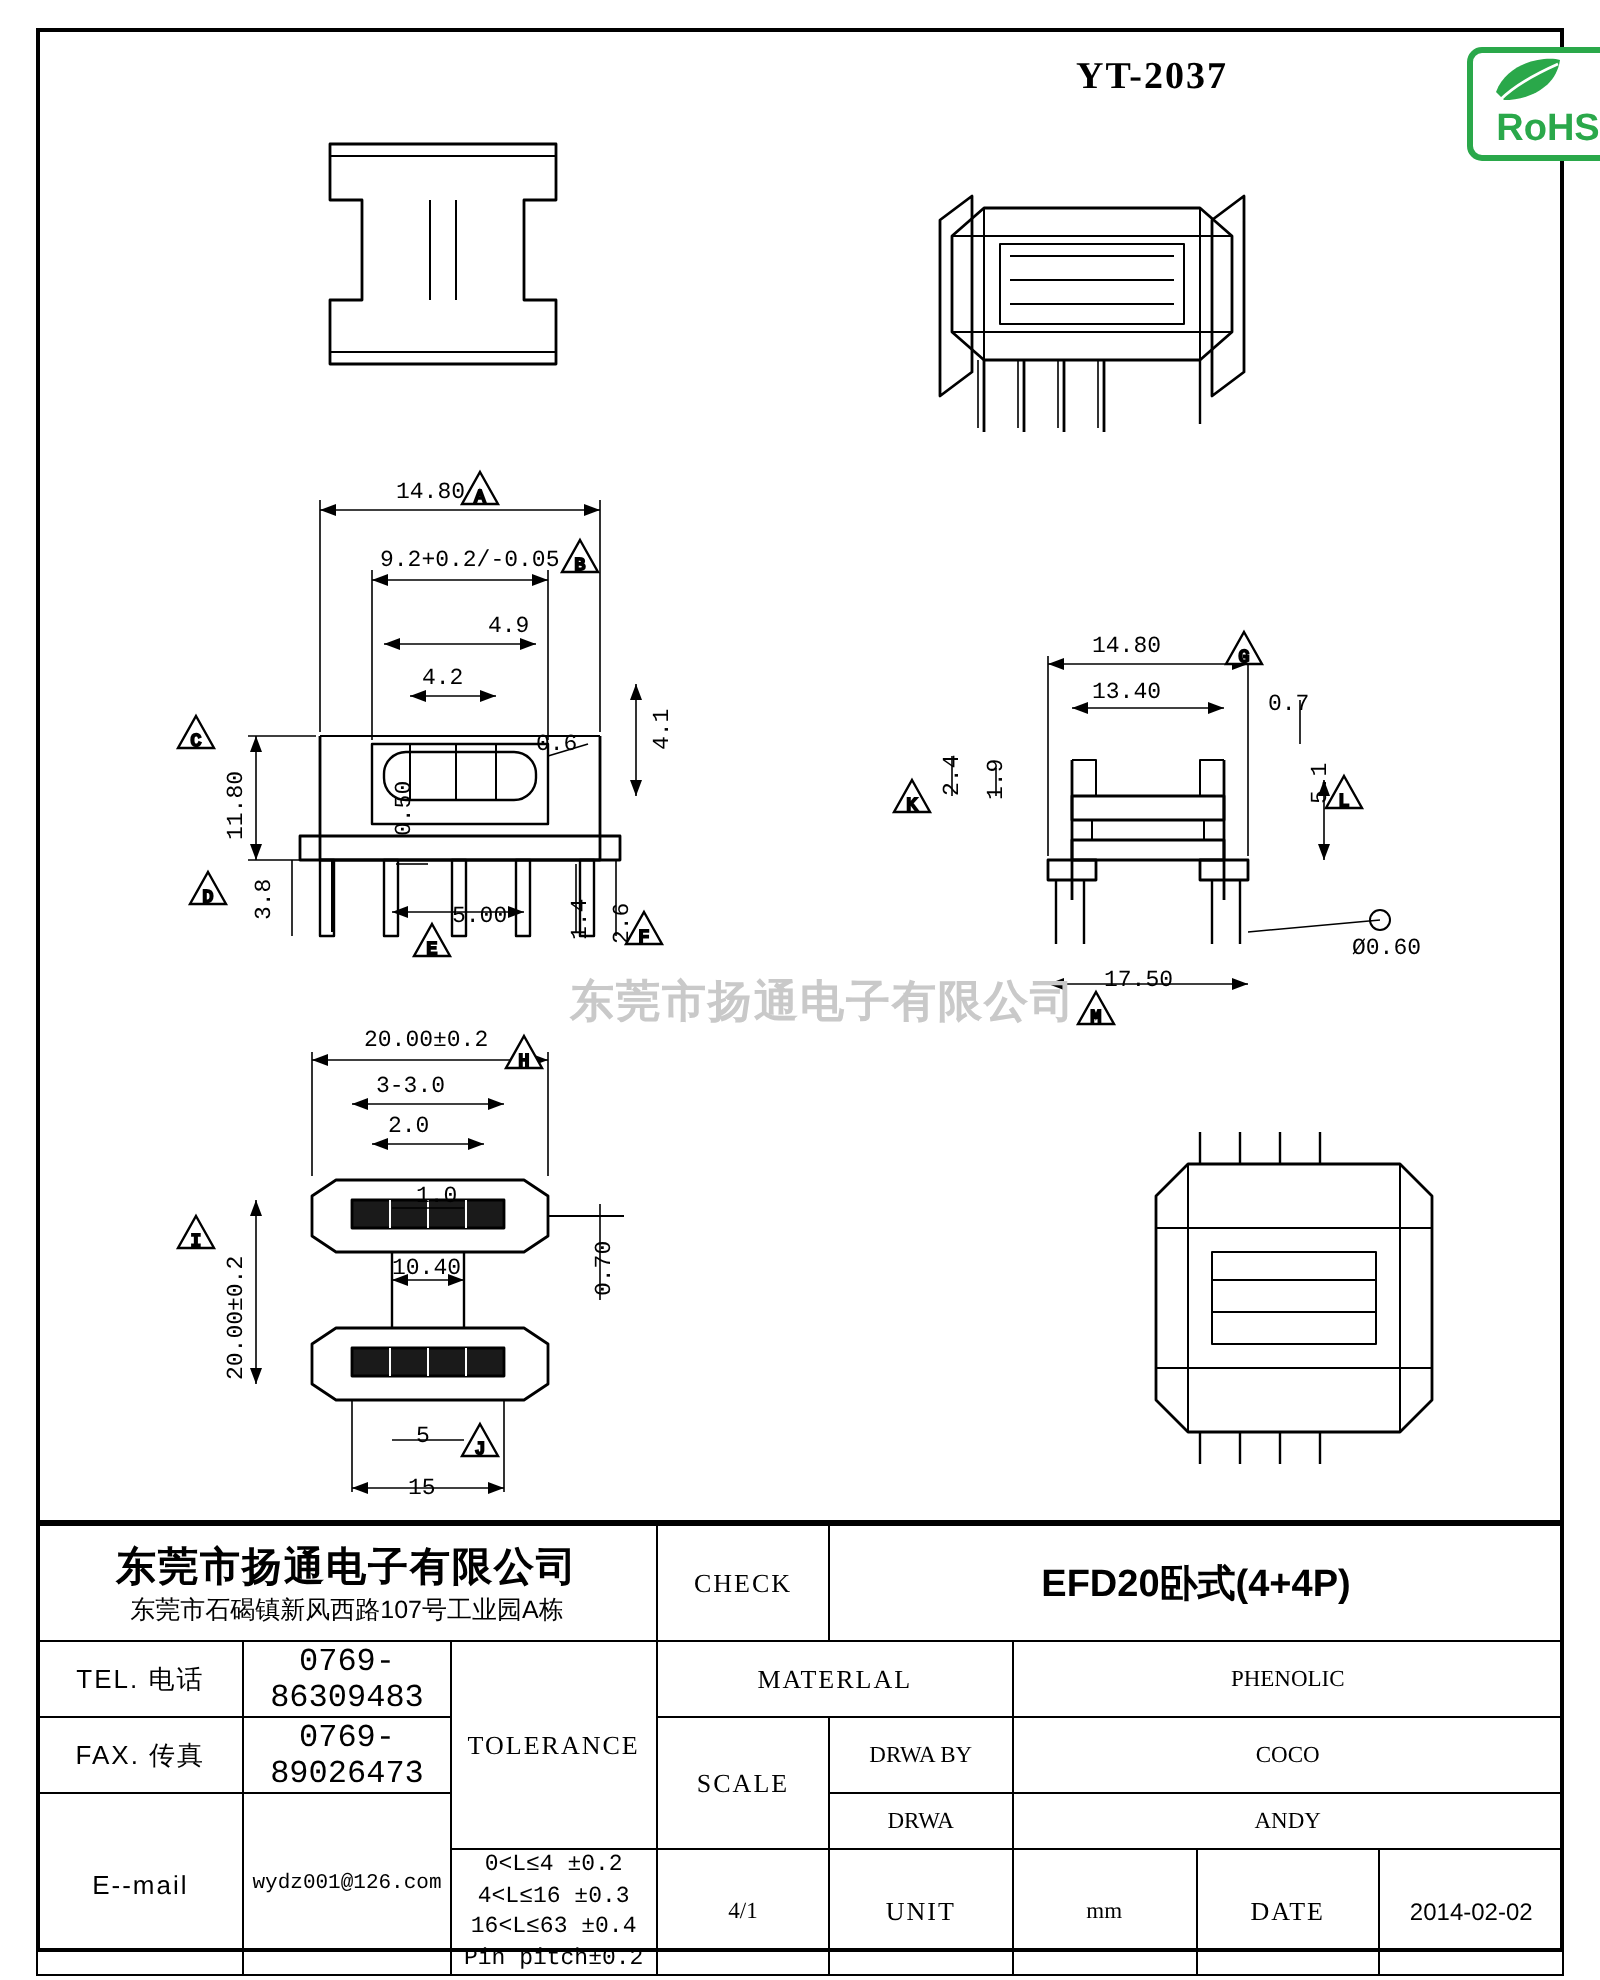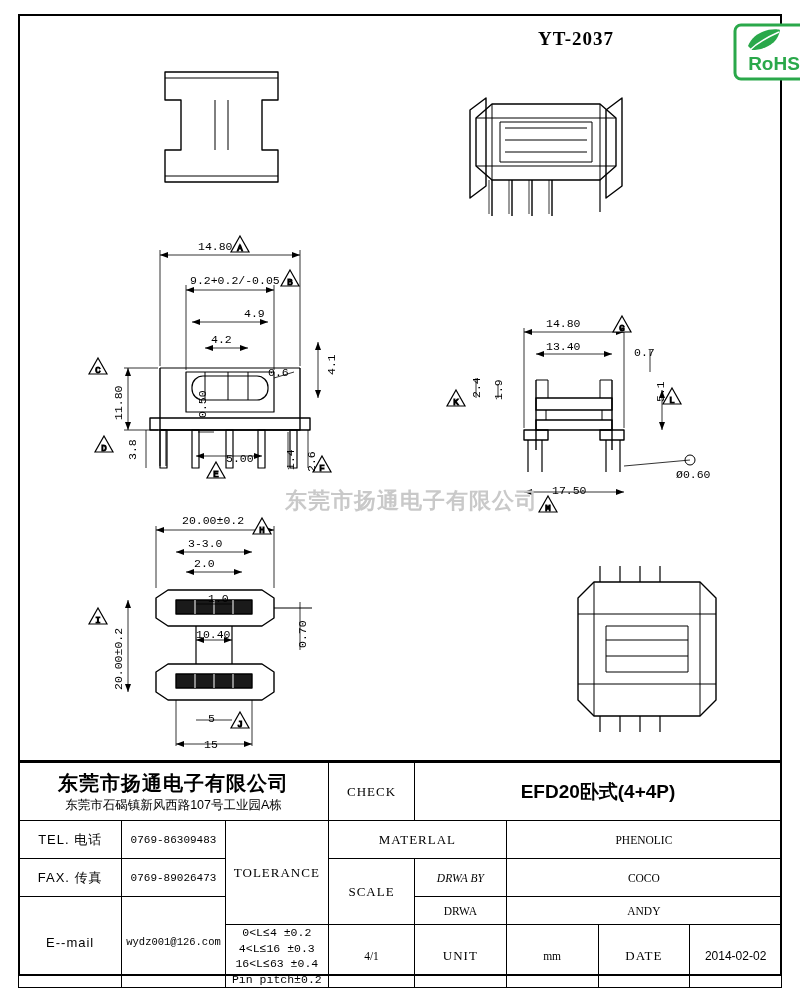--- a/index.html
+++ b/index.html
@@ -28,21 +28,21 @@
     left: 18px; top: 760px;
     width: 764px; height: 216px;
     border-top: 2px solid #000;
   }
   .tb-table { border-collapse: collapse; width: 100%; height: 100%; table-layout: fixed;}
   .tb-table td { border: 1px solid #000; text-align: center; vertical-align: middle; padding: 0 2px; }
   .co-name { font-size: 20px; font-weight: bold; letter-spacing: 1px; }
   .co-addr { font-size: 12.5px; }
   .cell-lbl { font-size: 13px; letter-spacing:1px; font-family:"Liberation Serif", serif;}
   .cell-lbl-sm { font-size: 11.5px; font-family:"Liberation Serif", serif;}
-  .cell-val { font-size: 11px; margin-top: 38px; }
+  .cell-val { font-size: 16px; margin-top: 38px; }
   .part-name { font-size: 19px; font-weight: bold; }
   .mono { font-family: "Liberation Mono", monospace; }
   .tel-lbl { font-size: 13px; letter-spacing: 1px; }
   .tol-rows { font-size: 11.5px; line-height: 1.35; font-family:"Liberation Mono", monospace;}
   .date-val { font-size: 12px; font-family: Liberation Sans, sans-serif; }
   .email-val { font-size: 10.5px; font-family:"Liberation Mono", monospace;}
   
   .lbl {
     position: absolute;
     font-size: 11.5px;
@@ -359,21 +359,21 @@
       <td style="width:92px;" class="tel-lbl">TEL. 电话</td>
       <td style="width:124px;" class="mono cell-val">0769-86309483</td>
       <td rowspan="3" style="width:94px;" class="cell-lbl">TOLERANCE</td>
       <td colspan="2" class="cell-lbl">MATERLAL</td>
       <td colspan="3" class="cell-lbl-sm">PHENOLIC</td>
     </tr>
     <tr style="height:38px;">
       <td class="tel-lbl">FAX. 传真</td>
       <td class="mono cell-val">0769-89026473</td>
       <td rowspan="2" style="width:60px;" class="cell-lbl">SCALE</td>
-      <td style="width:54px;font-style:italic;" class="cell-lbl-sm">DRWA BY</td>
+      <td style="width:54px;" class="cell-lbl-sm">DRWA BY</td>
       <td colspan="3" class="cell-lbl-sm">COCO</td>
     </tr>
     <tr style="height:28px;">
       <td rowspan="2" class="tel-lbl">E--mail</td>
       <td rowspan="2" class="email-val">wydz001@126.com</td>
       <td class="cell-lbl-sm">DRWA</td>
       <td colspan="3" class="cell-lbl-sm">ANDY</td>
     </tr>
     <tr style="height:36px;">
       <td rowspan="1" class="tol-rows" style="vertical-align:middle;">

